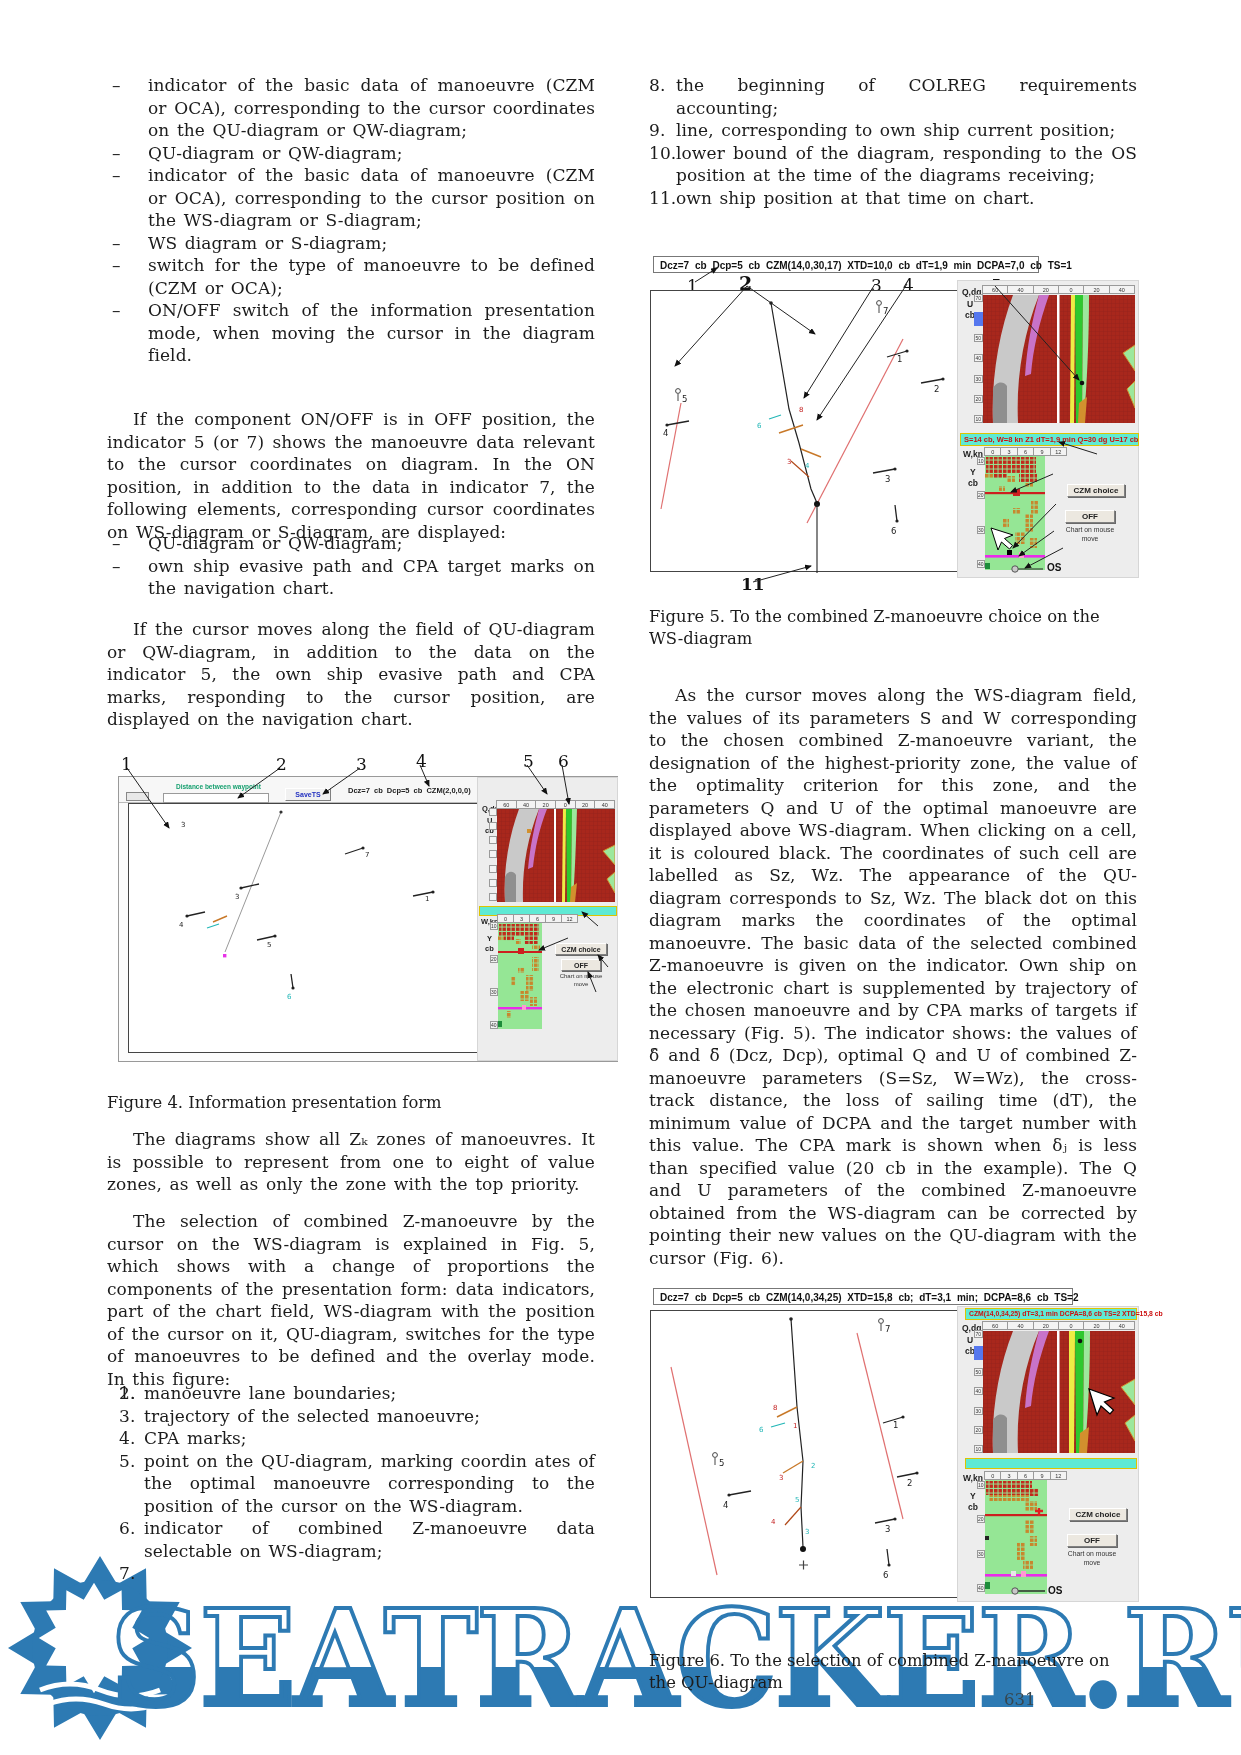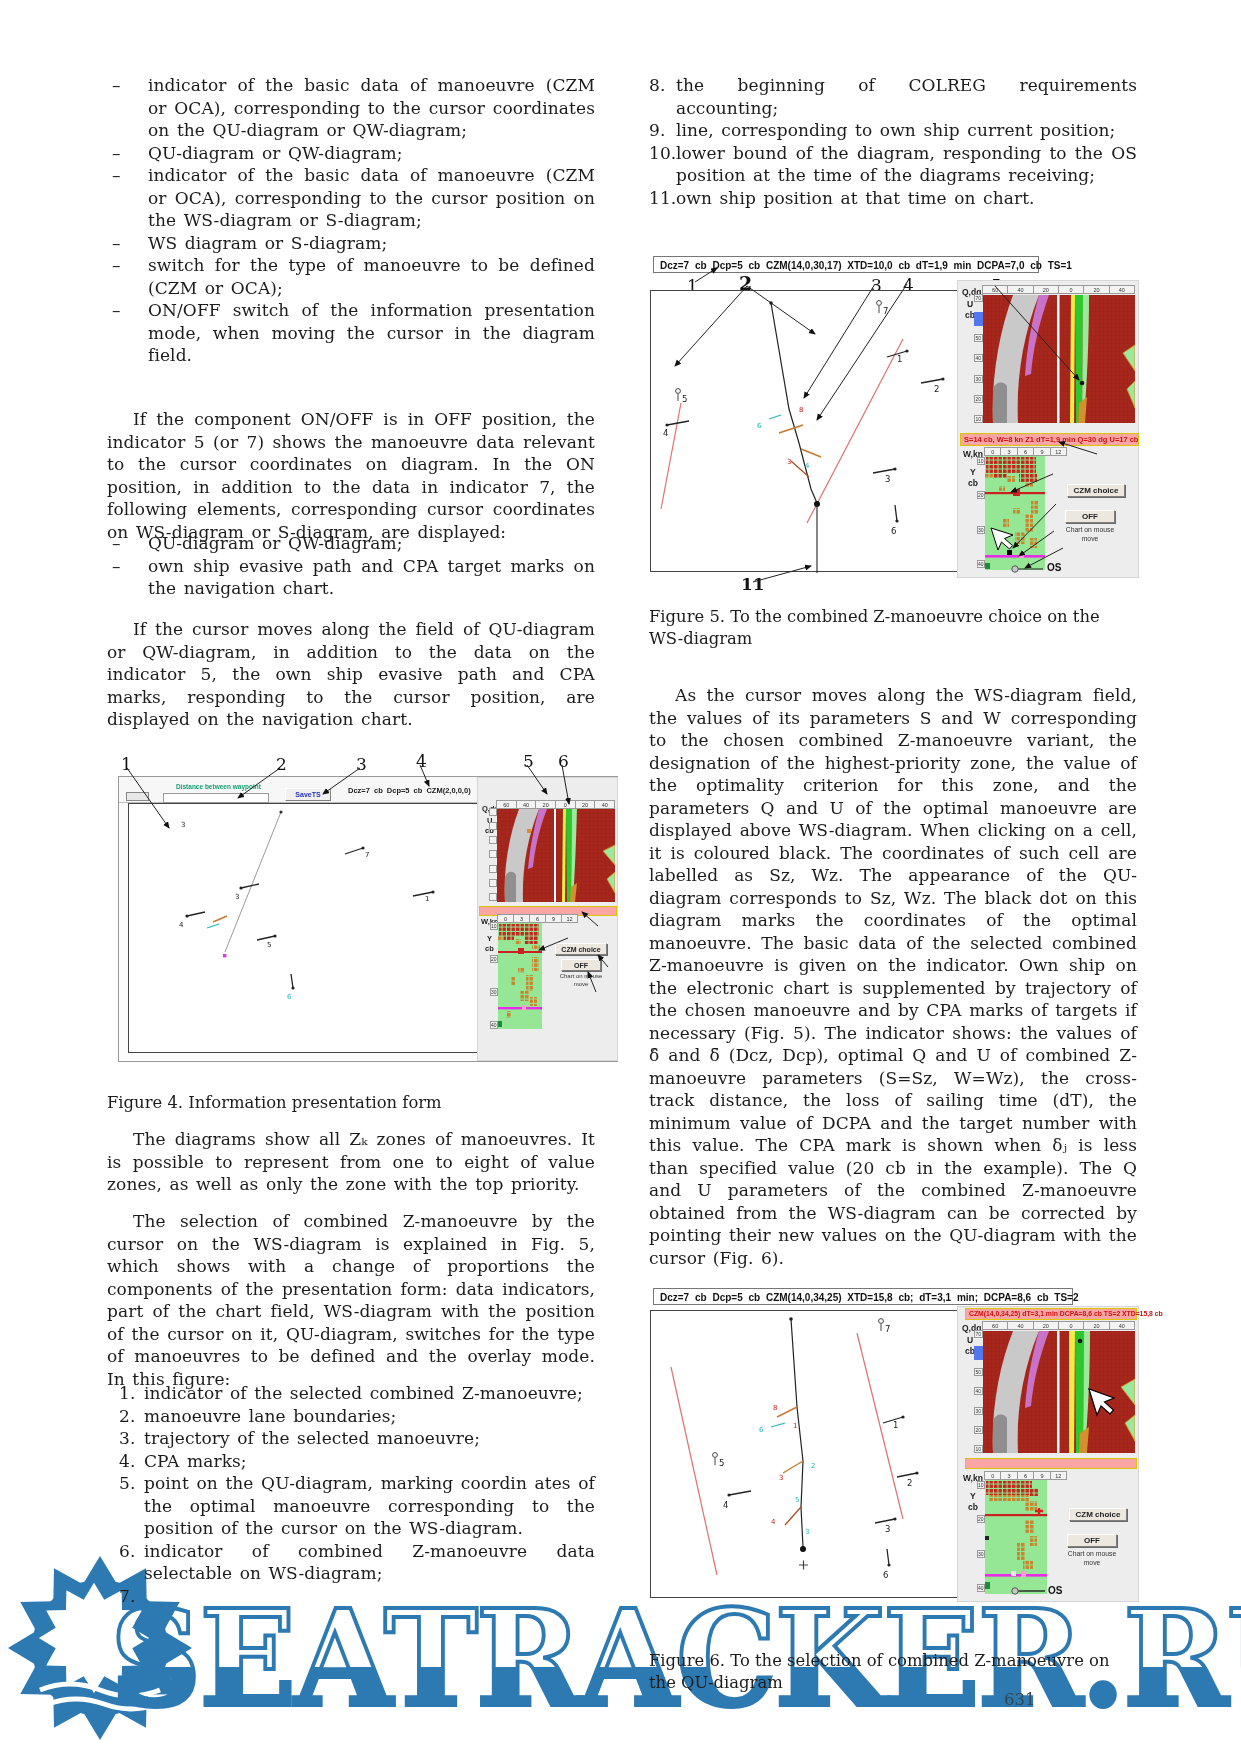--- a/index.html
+++ b/index.html
@@ -22,21 +22,21 @@
   
   .fig{position:relative;}
   .fig,.fig div,.fig span{box-sizing:border-box;}
   .co{position:absolute;font-family:"DejaVu Serif",serif;font-size:17px;color:#111;line-height:1;}
   .co.b{font-weight:bold;font-size:19px;}
   .chartbox{position:absolute;border:1px solid #444;background:#fff;}
   .panelbg{position:absolute;background:#ededed;border:1px solid #d6d6d6;}
   .indbar{position:absolute;background:#fff;border:1px solid #777;
           font:bold 10px "Liberation Sans",sans-serif;color:#111;white-space:nowrap;
           padding:3px 4px 0 6px;height:17px;word-spacing:3px;overflow:visible;}
-  .ystrip{position:absolute;background:#fca5a5;border:1px solid #dcc400;}
+  .ystrip{position:absolute;background:#5eead4;border:1px solid #dcc400;}
   .readout{font:bold 7.5px "Liberation Sans",sans-serif;color:#cc1111;white-space:nowrap;padding:1px 0 0 3px;}
   .axis-lab{position:absolute;font:bold 8.5px "Liberation Sans",sans-serif;color:#222;line-height:1;}
   .axis-lab.sm{font-size:7.5px;}
   .scale-row{position:absolute;display:flex;}
   .scale-row span{flex:1;border:1px solid #9a9a9a;background:#f3f3f3;
                   font:5.5px "Liberation Sans",sans-serif;color:#333;text-align:center;
                   height:9px;line-height:8px;margin-left:-1px;}
   .side-col{position:absolute;display:flex;flex-direction:column;justify-content:space-between;}
   .side-col span{font:5px "Liberation Sans",sans-serif;color:#333;border:1px solid #9a9a9a;background:#f3f3f3;
                  text-align:right;padding-right:1px;height:8px;line-height:7px;margin-top:-1px;}
@@ -269,21 +269,21 @@
         </g>
       </svg>
     </div>
 
     <div class="blk caption" style="top:1022px;">Figure 4. Information presentation form</div>
 
     <div class="blk body-text para" style="top:1058px;">The diagrams show all Zₖ zones of manoeuvres. It is possible to represent from one to eight of value zones, as well as only the zone with the top priority.</div>
     <div class="blk body-text para" style="top:1140px;">The selection of combined Z-manoeuvre by the cursor on the WS-diagram is explained in Fig. 5, which shows with a change of proportions the components of the presentation form: data indicators, part of the chart field, WS-diagram with the position of the cursor on it, QU-diagram, switches for the type of manoeuvres to be defined and the overlay mode. In this figure:</div>
 
     <div class="blk body-text" style="top:1312px;">
-      <div class="num-item num-item-l"><span class="n">1.</span><span>indicator of the selected combined Z-manoeuvre;</span></div>
+      <div class="num-item num-item-l"><span class="n">1.</span></div>
       <div class="num-item num-item-l"><span class="n">2.</span><span>manoeuvre lane boundaries;</span></div>
       <div class="num-item num-item-l"><span class="n">3.</span><span>trajectory of the selected manoeuvre;</span></div>
       <div class="num-item num-item-l"><span class="n">4.</span><span>CPA marks;</span></div>
       <div class="num-item num-item-l"><span class="n">5.</span><span>point on the QU-diagram, marking coordin ates of the optimal manoeuvre corresponding to the position of the cursor on the WS-diagram.</span></div>
       <div class="num-item num-item-l"><span class="n">6.</span><span>indicator of combined Z-manoeuvre data selectable on WS-diagram;</span></div>
       <div class="num-item num-item-l"><span class="n">7.</span></div>
     </div>
   </div>
 
   <div class="col col-right">

